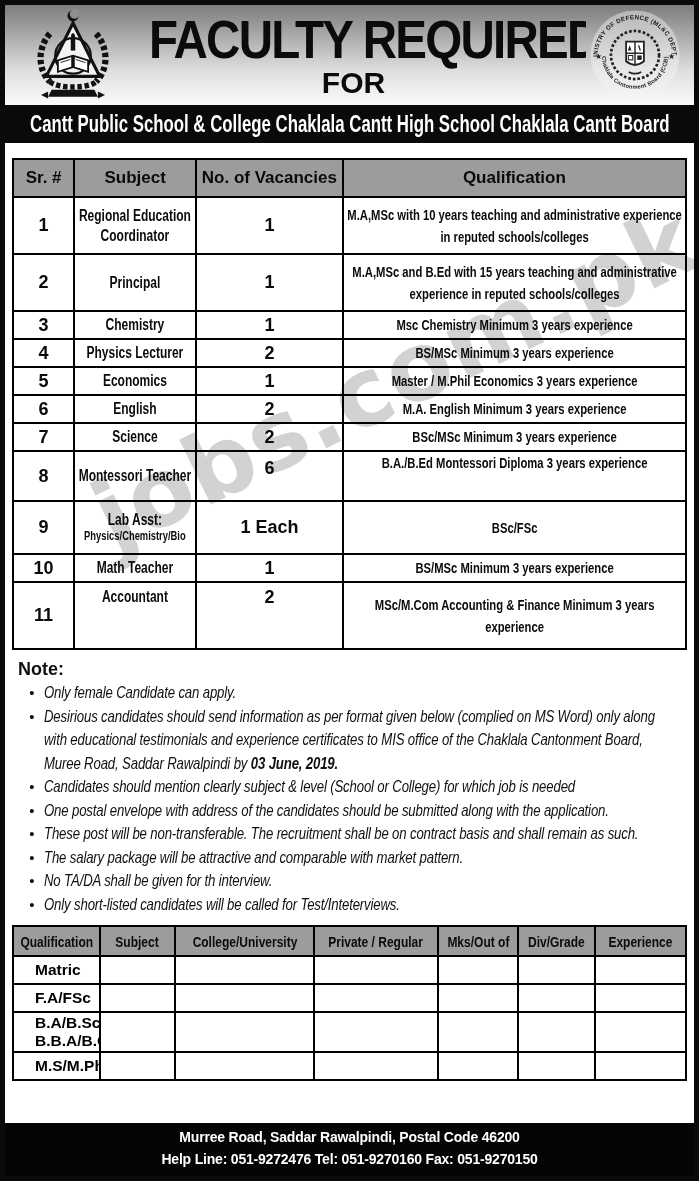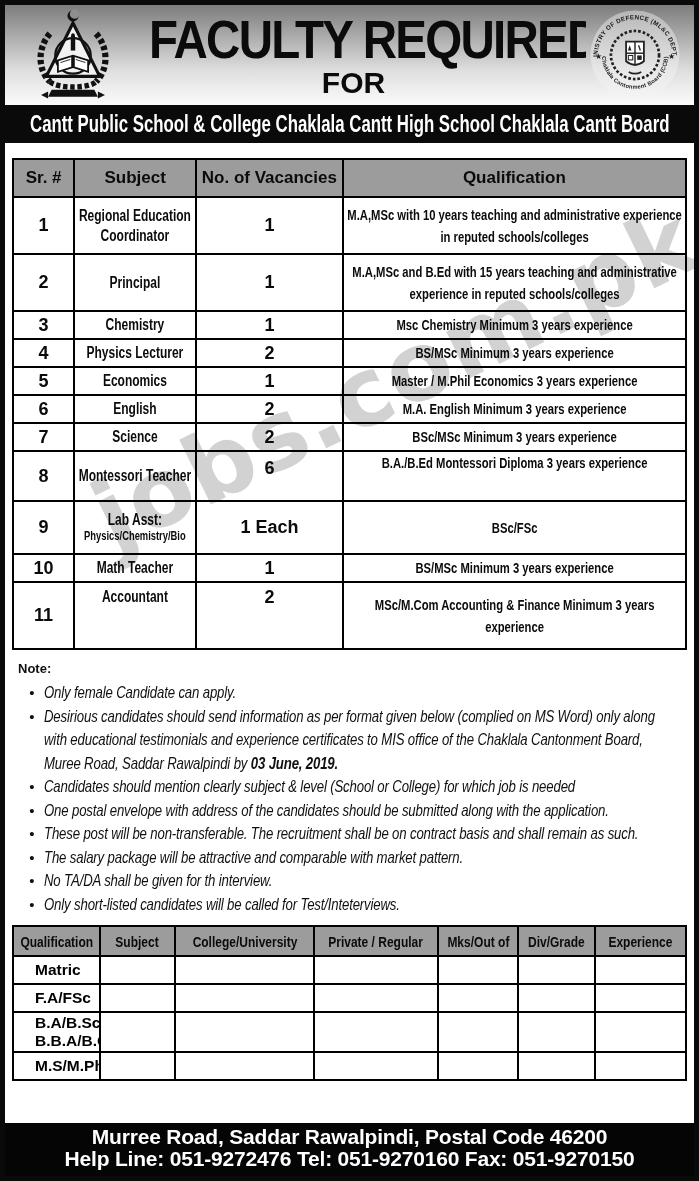--- a/index.html
+++ b/index.html
@@ -49,39 +49,39 @@
   .vtab td { font-weight:700; color:#0b0b0b; }
   .c-sr  { font-size:18px; }
   .c-vac { font-size:18px; }
   .c-sub { font-size:16px; line-height:1.25; }
   .c-qual{ font-size:15px; line-height:1.45; }
   .sub-small { display:block; font-size:12.5px; line-height:1.1; }
   tr.h2a { height:57px; } tr.h1a { height:28px; } tr.h8a { height:50px; }
   tr.h9a { height:53px; } tr.h11a{ height:67px; }
   
   .notes { margin:7px 6px 0 6px; color:#101010; }
-  .note-head { font-size:13px; font-weight:700; line-height:24px; }
+  .note-head { font-size:18px; font-weight:700; line-height:24px; }
   .notes ul { list-style:none; }
   .notes li { display:flex; align-items:flex-start; }
   .blt { flex:0 0 26px; text-align:center; font-size:15px; line-height:23.5px; padding-left:2px; }
   .ntext { flex:1 1 auto; font-size:16.5px; line-height:23.5px; letter-spacing:-.2px; overflow:hidden;font-style:italic; }
   .nbold { font-weight:700; }
   
   .atab { margin-top:9px; }
   .atab thead th { font-size:15px; height:30px; }
   .atab td { height:28px; }
   .atab .lab { text-align:left; font-size:15.5px; font-weight:700; padding-left:21px;
                white-space:pre-line; line-height:1.15; }
   tr.ra3 { height:31px; }
   
   .footer {
     margin-top:auto; flex:0 0 auto; background:#050505; color:#fff;
     text-align:center; padding:3px 0 6px 0;
   }
-  .footer .f1, .footer .f2 { font-size:21px; font-weight:700; line-height:22px; letter-spacing:-.2px; }
+  .footer .f1, .footer .f2 { font-size:14px; font-weight:700; line-height:22px; letter-spacing:-.2px; }
 </style>
 </head>
 <body>
 
 <div class="page">
 
   <div class="header-band">
     <svg class="crest" viewBox="0 0 100 108">
 
       <g transform="rotate(-20 50 10)">

